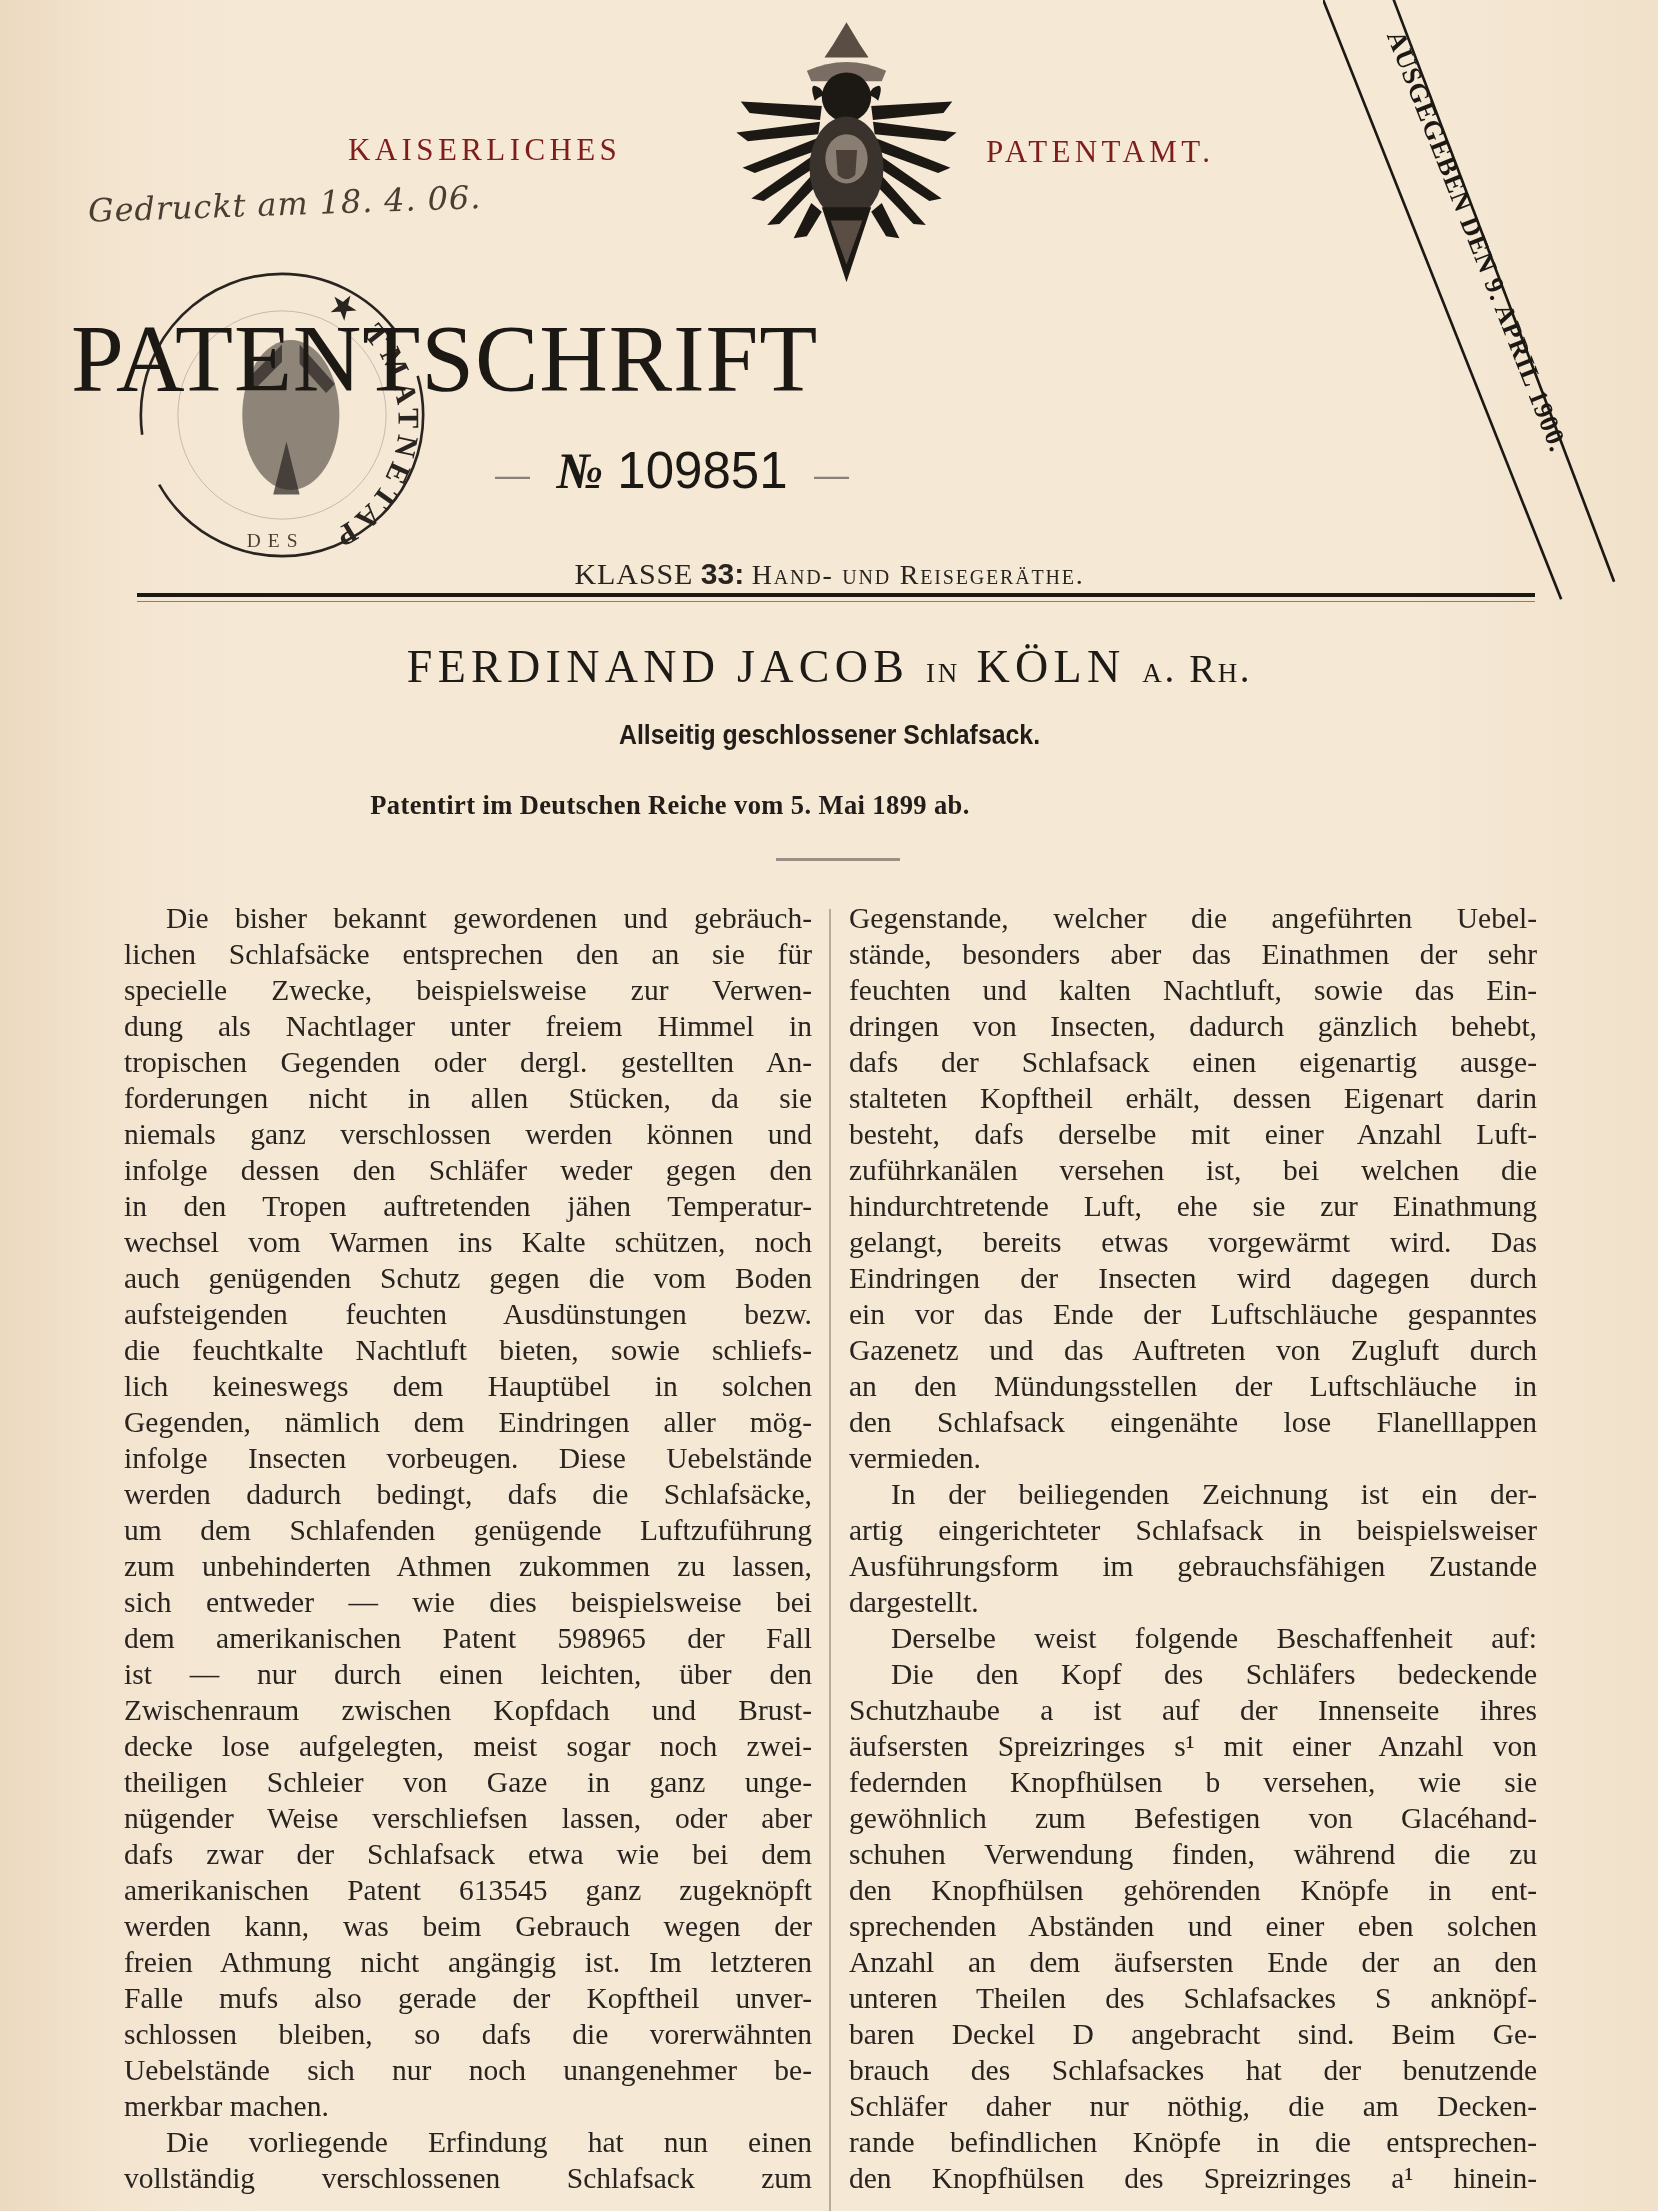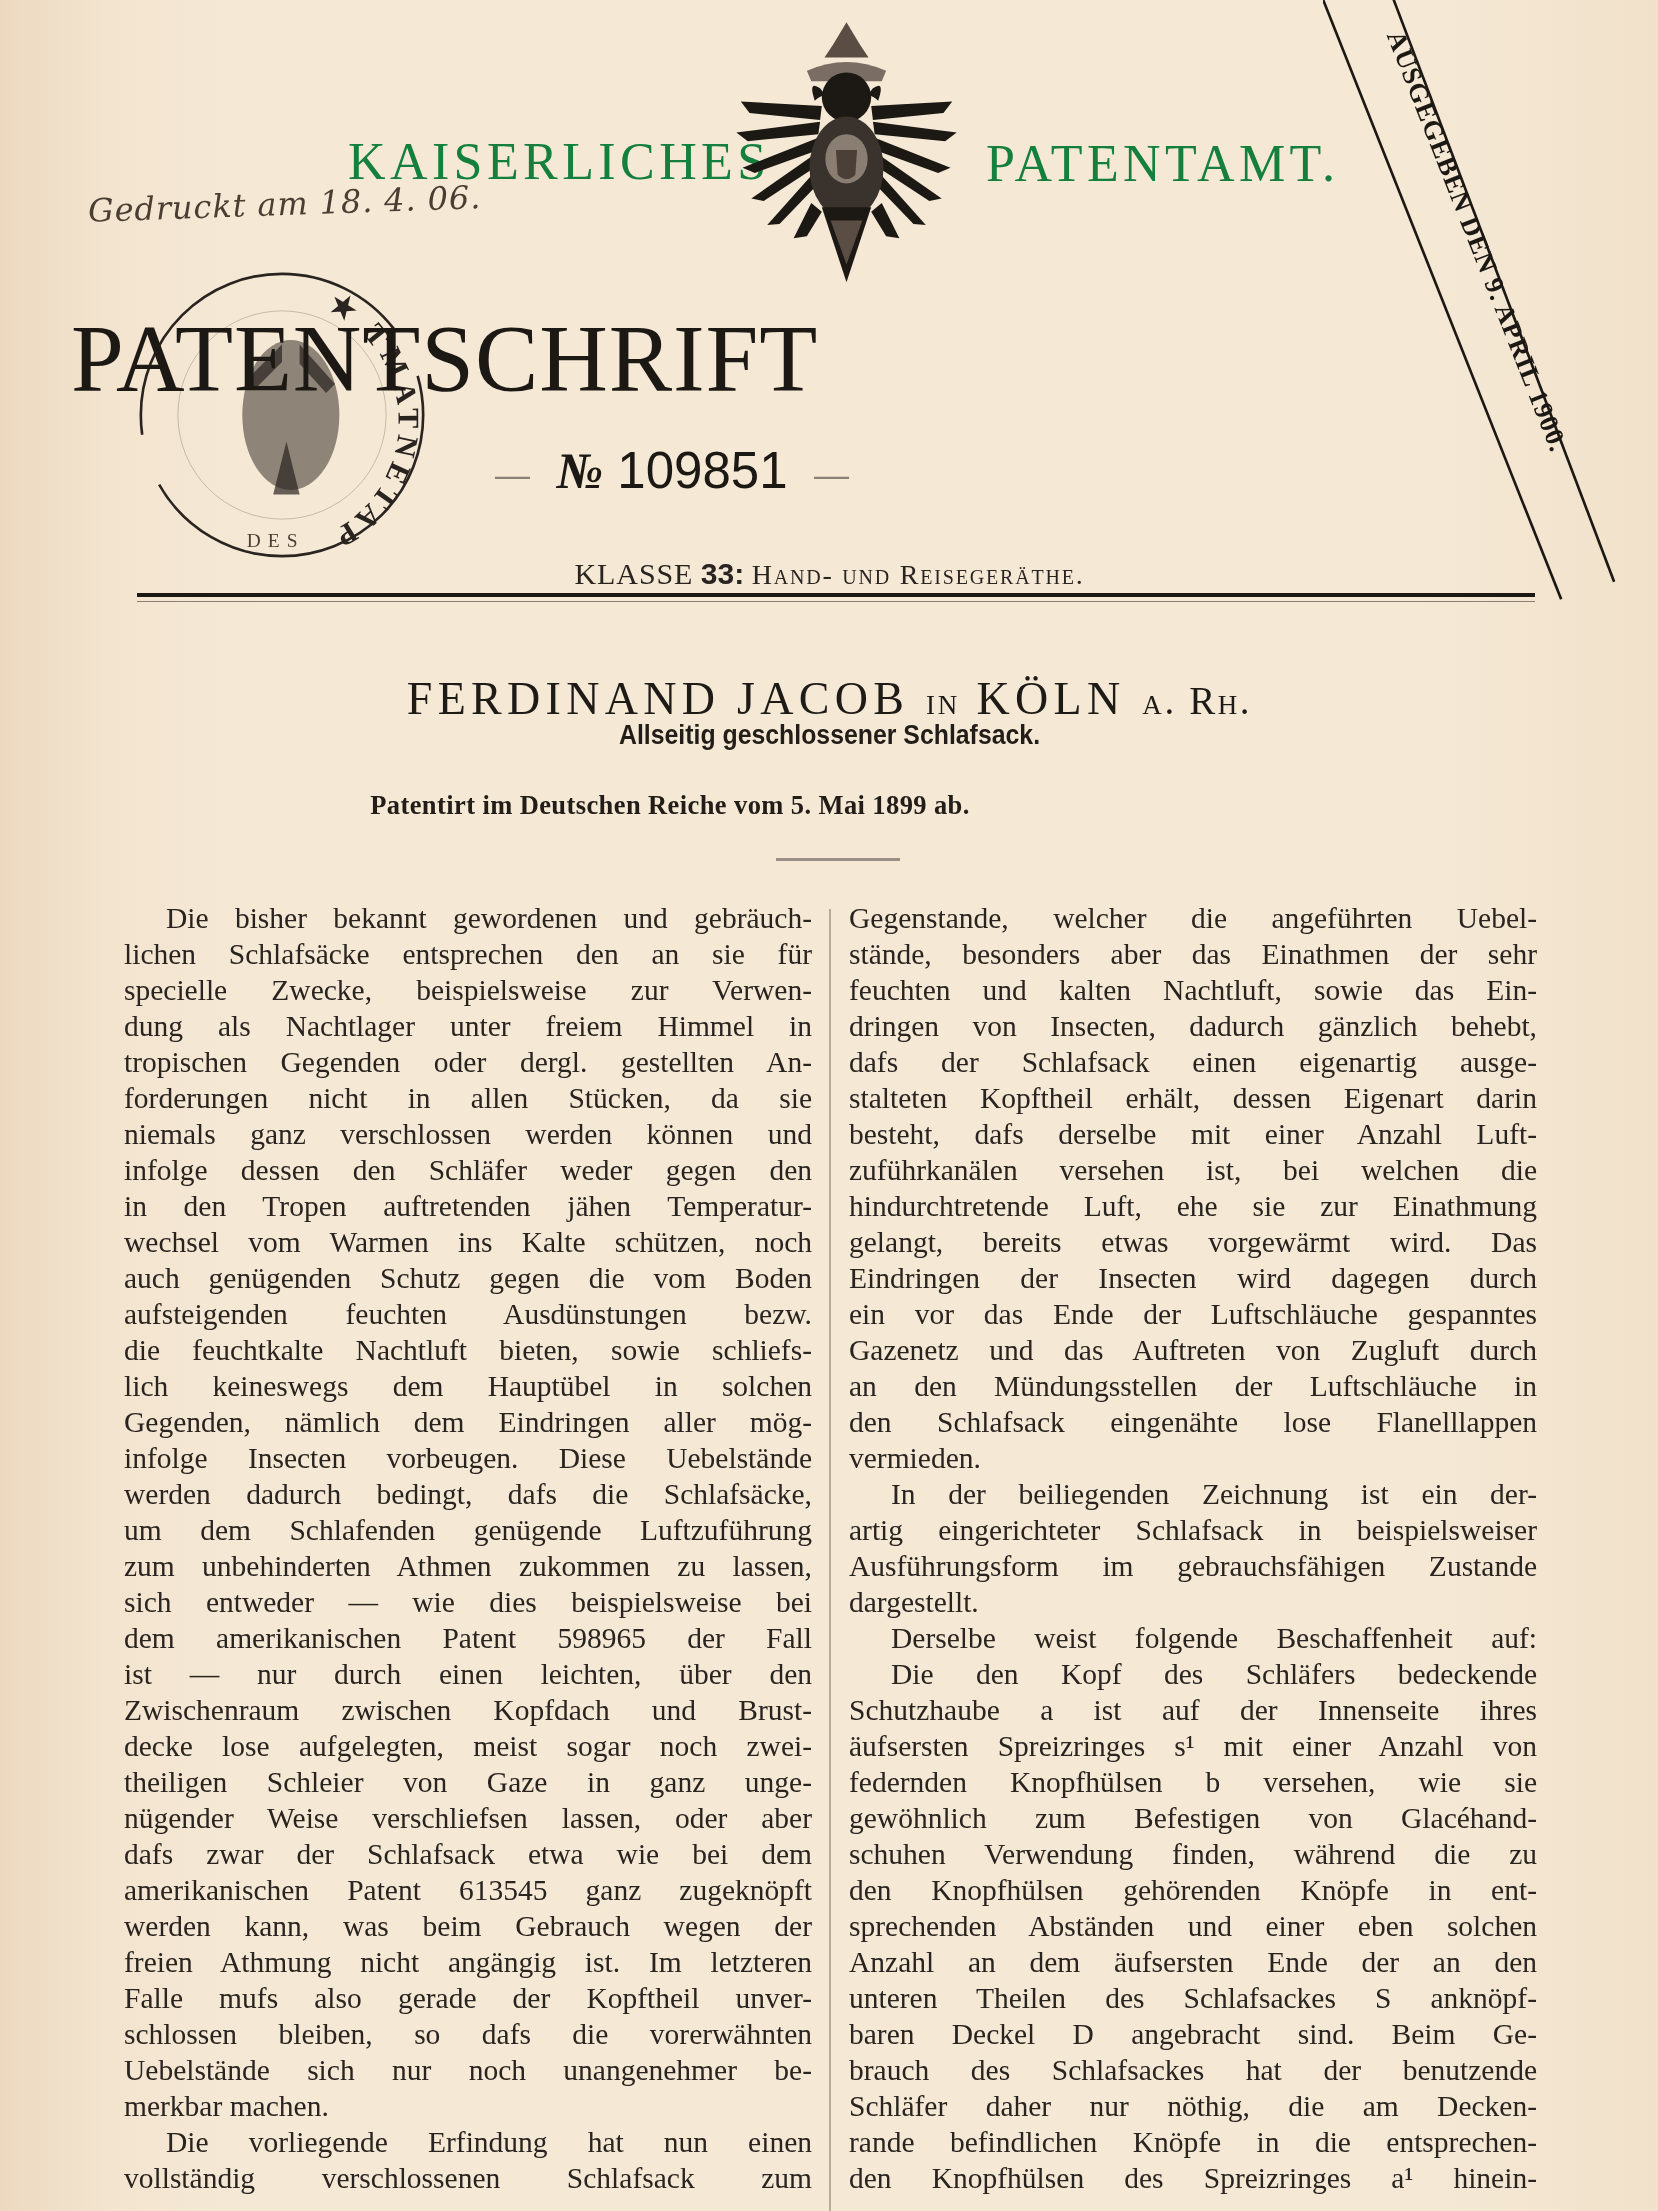--- a/index.html
+++ b/index.html
@@ -4,39 +4,39 @@
 <style>
   html, body { margin:0; padding:0; }
   body {
     width:1659px; height:2212px; overflow:hidden;
     background: linear-gradient(90deg, #ecd9c0 0px, #f3e4cf 106px, #f5e9d6 265px, #f5e9d6 1412px, #f1e1ca 1659px);
     font-family: "Liberation Serif", "DejaVu Serif", serif;
     color:#1e1a16;
     position:relative;
   }
   .abs { position:absolute; }
-  .hdr-word { font-family:"Liberation Serif", serif; font-size:52px; letter-spacing:4.4px; color:#15803d; }
+  .hdr-word { font-family:"Liberation Serif", serif; font-size:31px; letter-spacing:4.4px; color:#7f1d1d; }
   #kaiserliches { left:348px; top:132px; }
   #patentamt { left:986px; top:134px; }
   #handwriting { left:88px; top:185px; font-family:"DejaVu Serif", serif; font-style:italic; font-size:32px; color:#4a3e33; transform:rotate(-2deg); letter-spacing:0.9px; }
   #eagle { left:723px; top:8.8px; width:247px; height:282px; }
   #stamp { left:132px; top:265px; width:300px; height:300px; }
   #title { left:0; width:1659px; top:304px; }
   #title span { font-family:"Liberation Serif", serif; font-size:95px; letter-spacing:0.9px; color:#1c1814; padding-left:71px; }
   #number-line { left:0; width:1344px; top:441px; text-align:center; font-family:"Liberation Sans", sans-serif; font-size:51px; color:#1c1814; }
   #number-line .dash { color:#8a8078; font-size:35px; vertical-align:middle; margin:0 26.5px; }
   #number-line .no { font-family:"Liberation Serif", serif; font-style:italic; font-weight:bold; }
   #klasse { left:0; width:1659px; top:557px; text-align:center; font-size:30px; color:#2a2420; }
   #klasse .k { letter-spacing:0.9px; }
   #klasse .n { font-family:"Liberation Sans", sans-serif; font-weight:bold; }
   #klasse .sc { font-variant:small-caps; letter-spacing:1.8px; font-size:28px; }
   #rule-top { left:137px; top:593px; width:1398px; height:4.4px; background:#1c1814; }
   #rule-top2 { left:137px; top:601px; width:1398px; height:0.9px; background:#8a7e70; }
   #diag-band { left:1323px; top:-17.6px; width:300px; height:635px; }
-  #author { left:0; width:1659px; top:640px; text-align:center; font-size:46px; letter-spacing:5.3px; color:#1e1a16;margin-top:32px; }
+  #author { left:0; width:1659px; top:640px; text-align:center; font-size:46px; letter-spacing:5.3px; color:#1e1a16; }
   #author .sc { font-variant:small-caps; font-size:39px; letter-spacing:2.6px; }
   #subtitle { left:0; width:1659px; top:720px; text-align:center; font-family:"Liberation Sans", sans-serif; font-weight:bold; font-size:27px; color:#221d18; transform:scaleX(0.92); }
   #patentirt { left:0; width:1340px; top:790px; text-align:center; font-family:"Liberation Serif", serif; font-weight:bold; font-size:26.5px; letter-spacing:0.4px; color:#221d18; }
   #short-rule { left:776px; top:858px; width:124px; height:2.6px; background:#9a9088; }
   #col-divider { left:829px; top:909px; width:1.8px; height:1303px; background:#b8aa98; }
   .col { top:900px; width:688px; font-family:"Liberation Serif", serif; font-size:29.5px; line-height:36px; color:#2a2420; text-align:justify; hyphens:manual; }
   #col-left { left:124px; }
   #col-right { left:849px; }
   .ln { display:block; text-align:justify; text-align-last:justify; white-space:nowrap; height:36px; overflow:hidden; }
   .ln.last { text-align-last:left; }

